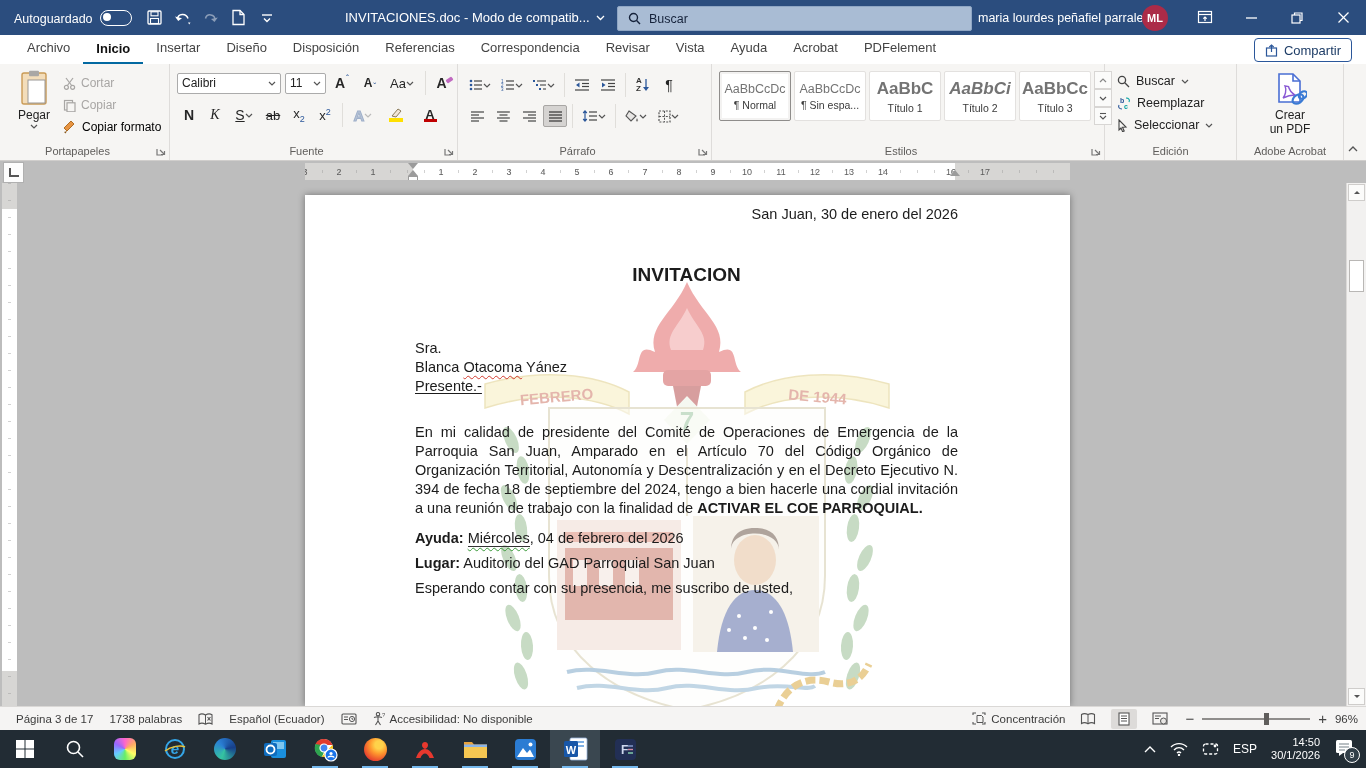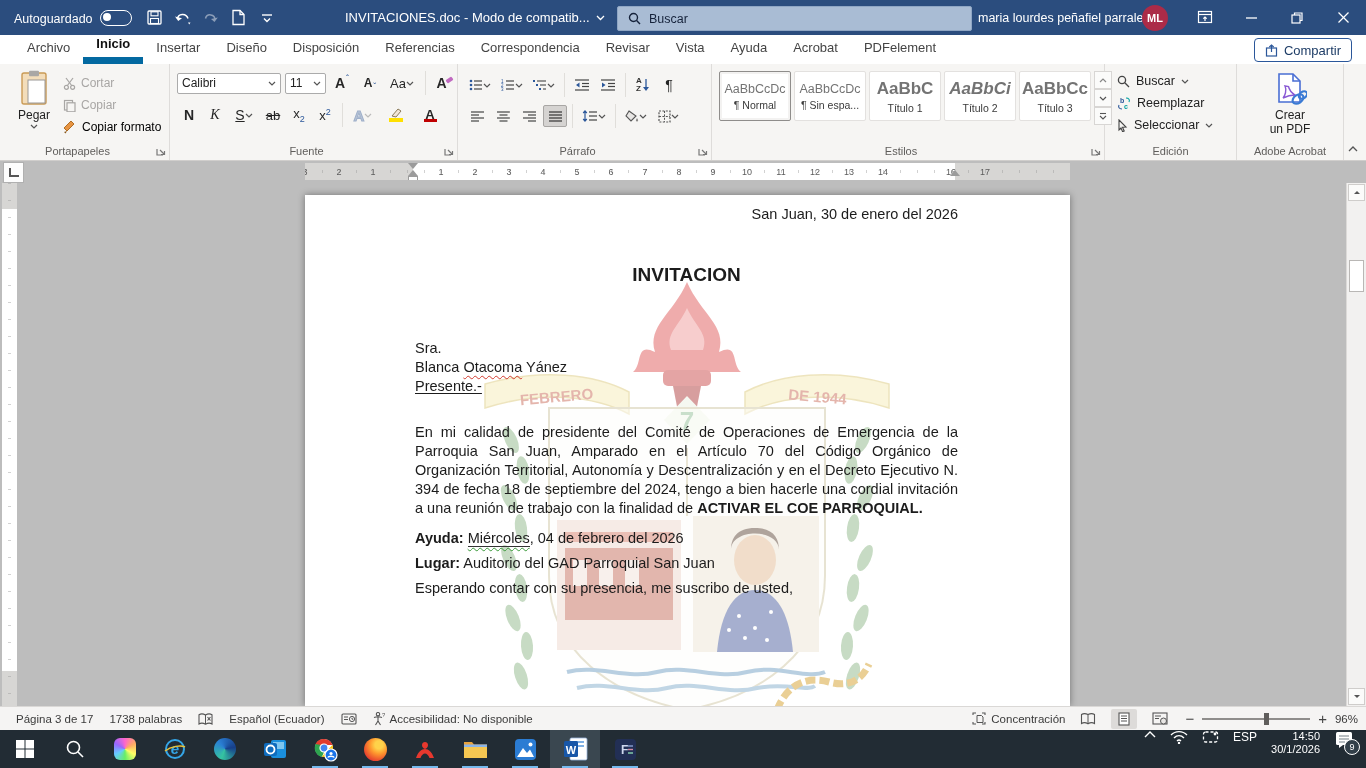--- a/index.html
+++ b/index.html
@@ -19,21 +19,21 @@
     display:flex;align-items:center;gap:8px;padding:0 10px;color:#16233b;font-size:12.5px;border-radius:2px}
   .username{position:absolute;left:978px;top:0;height:35px;display:flex;align-items:center;font-size:12.5px}
   .avatar{position:absolute;left:1142px;top:5px;width:26px;height:26px;border-radius:50%;background:#ab2b48;
     display:flex;align-items:center;justify-content:center;font-size:11px;font-weight:bold}
   .ribdisp{position:absolute;left:1192px;top:4px}
   .winbtn{position:absolute;top:0;width:46px;height:35px;display:flex;align-items:center;justify-content:center}
   
   #tabrow{position:absolute;left:0;top:35px;width:1366px;height:29px;background:#ffffff;display:flex;align-items:flex-end}
   #tabs{display:flex;align-items:flex-end;height:29px;padding-left:14px}
   .tab{padding:5px 13px 6px 13px;font-size:13px;color:#444;border-bottom:3px solid transparent;white-space:nowrap}
-  .tab.active{color:#111;border-bottom:7px solid #0369a1;font-weight:bold}
+  .tab.active{color:#111;border-bottom:2px solid #0369a1;font-weight:bold}
   .sharebtn{position:absolute;right:14px;top:3px;height:22px;display:flex;align-items:center;gap:6px;
     border:1px solid #2b579a;border-radius:4px;padding:0 10px;color:#1d3c66;font-size:13px;background:#fff}
   
   #ribbon{position:absolute;left:0;top:64px;width:1366px;height:96px;background:#f6f5f3;border-bottom:1px solid #d0cecc;display:flex}
   .group{position:relative;height:96px;border-right:1px solid #dedcda;box-sizing:border-box}
   .glabel{position:absolute;left:0;right:14px;bottom:3px;text-align:center;font-size:11px;color:#5f5d5b;white-space:nowrap}
   .launcher{position:absolute;right:3px;bottom:4px;width:10px;height:10px}
   .btn{display:flex;align-items:center;justify-content:center;border-radius:2px;color:#262626}
   .sm{width:24px;height:22px;font-size:13px}
   .active-btn{background:#d5d3d1;border:1px solid #a8a6a4;box-sizing:border-box}
@@ -106,21 +106,21 @@
   .sbright{position:absolute;right:8px;top:0;height:23px;display:flex;align-items:center;gap:10px}
   .viewico{width:26px;height:20px;display:flex;align-items:center;justify-content:center;border-radius:2px}
   .viewico.on{background:#dddbd9}
   .zoomtrack{width:108px;height:2px;background:#8f8d8b;position:relative}
   .zoomthumb{position:absolute;left:62px;top:-5px;width:5px;height:12px;background:#5f5d5b}
   
   #taskbar{position:absolute;left:0;top:730px;width:1366px;height:38px;background:#222c34;display:flex;align-items:center}
   .ticon{width:50px;height:38px;display:flex;align-items:center;justify-content:center;position:relative;flex:0 0 50px}
   .ticon.activeapp{background:#3a4750}
   .runbar{position:absolute;bottom:0;left:12px;width:26px;height:2px;background:#76b9ed}
-  .tray{position:absolute;right:0;top:0;height:38px;display:flex;gap:14px;padding-right:10px;color:#fff}
+  .tray{position:absolute;right:0;top:0;height:38px;display:flex;align-items:center;gap:14px;padding-right:10px;color:#fff}
   .clock{font-size:11px;text-align:right;line-height:13px}
   .badgewrap{position:relative;width:22px;height:22px}
   .badge{position:absolute;right:-4px;bottom:-3px;width:14px;height:14px;border-radius:50%;background:#323f49;
     border:1px solid #fff;color:#fff;font-size:9px;display:flex;align-items:center;justify-content:center}
   .trlang{font-size:12px}
 </style>
 </head>
 <body>
 
 <div id="titlebar">

